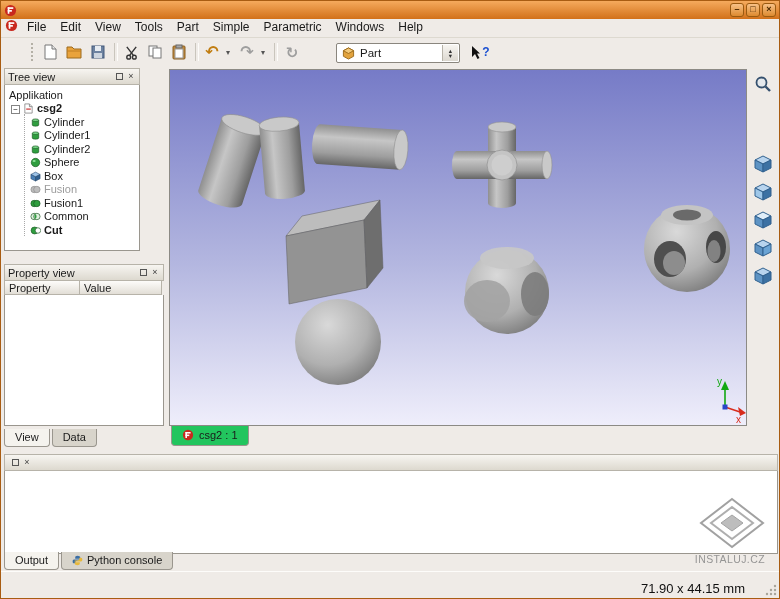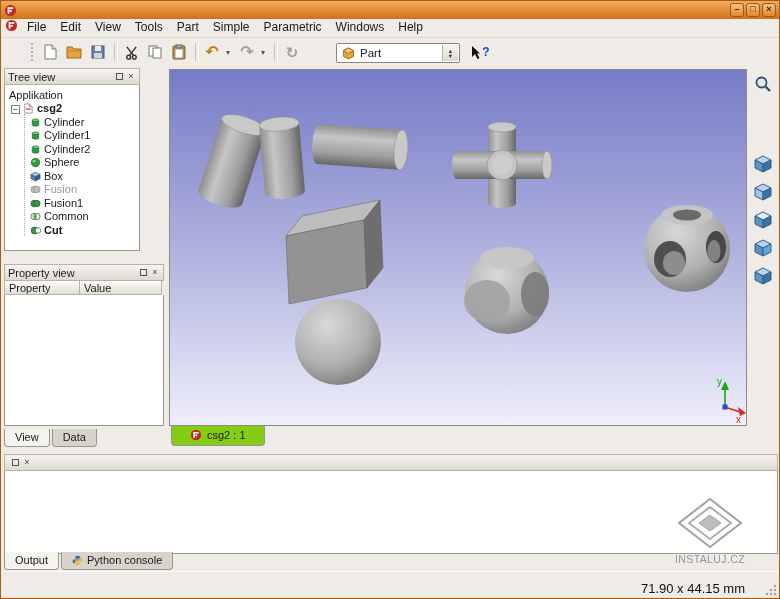--- a/index.html
+++ b/index.html
@@ -74,41 +74,41 @@
   .btab{padding:2px 10px 3px;font-size:11px;border:1px solid #9a968e;border-top:none;
     background:#d8d4cb;border-radius:0 0 4px 4px;margin-right:2px;display:flex;align-items:center;gap:4px}
   .btab.active{background:#f5f3ee}
   #lefttabs{position:absolute;left:3px;top:428px}
   #bottomtabs{position:absolute;left:3px;top:551px}
 
   
   #viewport{position:absolute;left:168px;top:68px;width:578px;height:357px;
     border:1px solid #8c8a85;box-sizing:border-box}
   #vptabrow{position:absolute;left:170px;top:425px}
-  .vptab{display:inline-flex;align-items:flex-start;gap:5px;padding:3px 18px 4px;font-size:11px;
-    background:#84cc16;border:1px solid #9a968e;border-top:none;border-radius:0 0 4px 4px}
+  .vptab{display:inline-flex;align-items:flex-start;gap:5px;padding:3px 10px 4px;font-size:11px;
+    background:#22c55e;border:1px solid #9a968e;border-top:none;border-radius:0 0 4px 4px}
 
   
   #righttb{position:absolute;right:0;top:65px;width:32px;height:384px;display:flex;
     flex-direction:column;align-items:center;padding-top:6px;gap:4px;box-sizing:border-box}
   .rtb-btn{width:26px;height:24px;display:flex;align-items:center;justify-content:center}
   .rtb-gap{height:48px}
 
   
   #report{position:absolute;left:3px;top:453px;width:774px}
   #report-body{height:82px;background:#fff;border:1px solid #9a968e;border-top:none}
 
   
   #statusbar{position:absolute;left:0;top:570px;width:100%;height:29px;background:#efebe7;
     border-top:1px solid #fdfcfa}
   .dim-text{position:absolute;right:34px;top:9px;font-size:13px;color:#111}
   .grip{position:absolute;right:2px;bottom:2px}
 
   
-  #watermark{position:absolute;right:23px;top:496px;width:92px;text-align:center;opacity:.92}
+  #watermark{position:absolute;right:14px;top:496px;width:92px;text-align:right;opacity:.92}
   .wm-text{font-size:10.5px;color:#8e8e8e;letter-spacing:.4px;margin-top:1px}
 </style>
 </head>
 <body>
 
 <div id="app">
 
   <div id="titlebar">
     <span class="win-icon">
       <svg width="13" height="13" viewBox="0 0 14 14">

